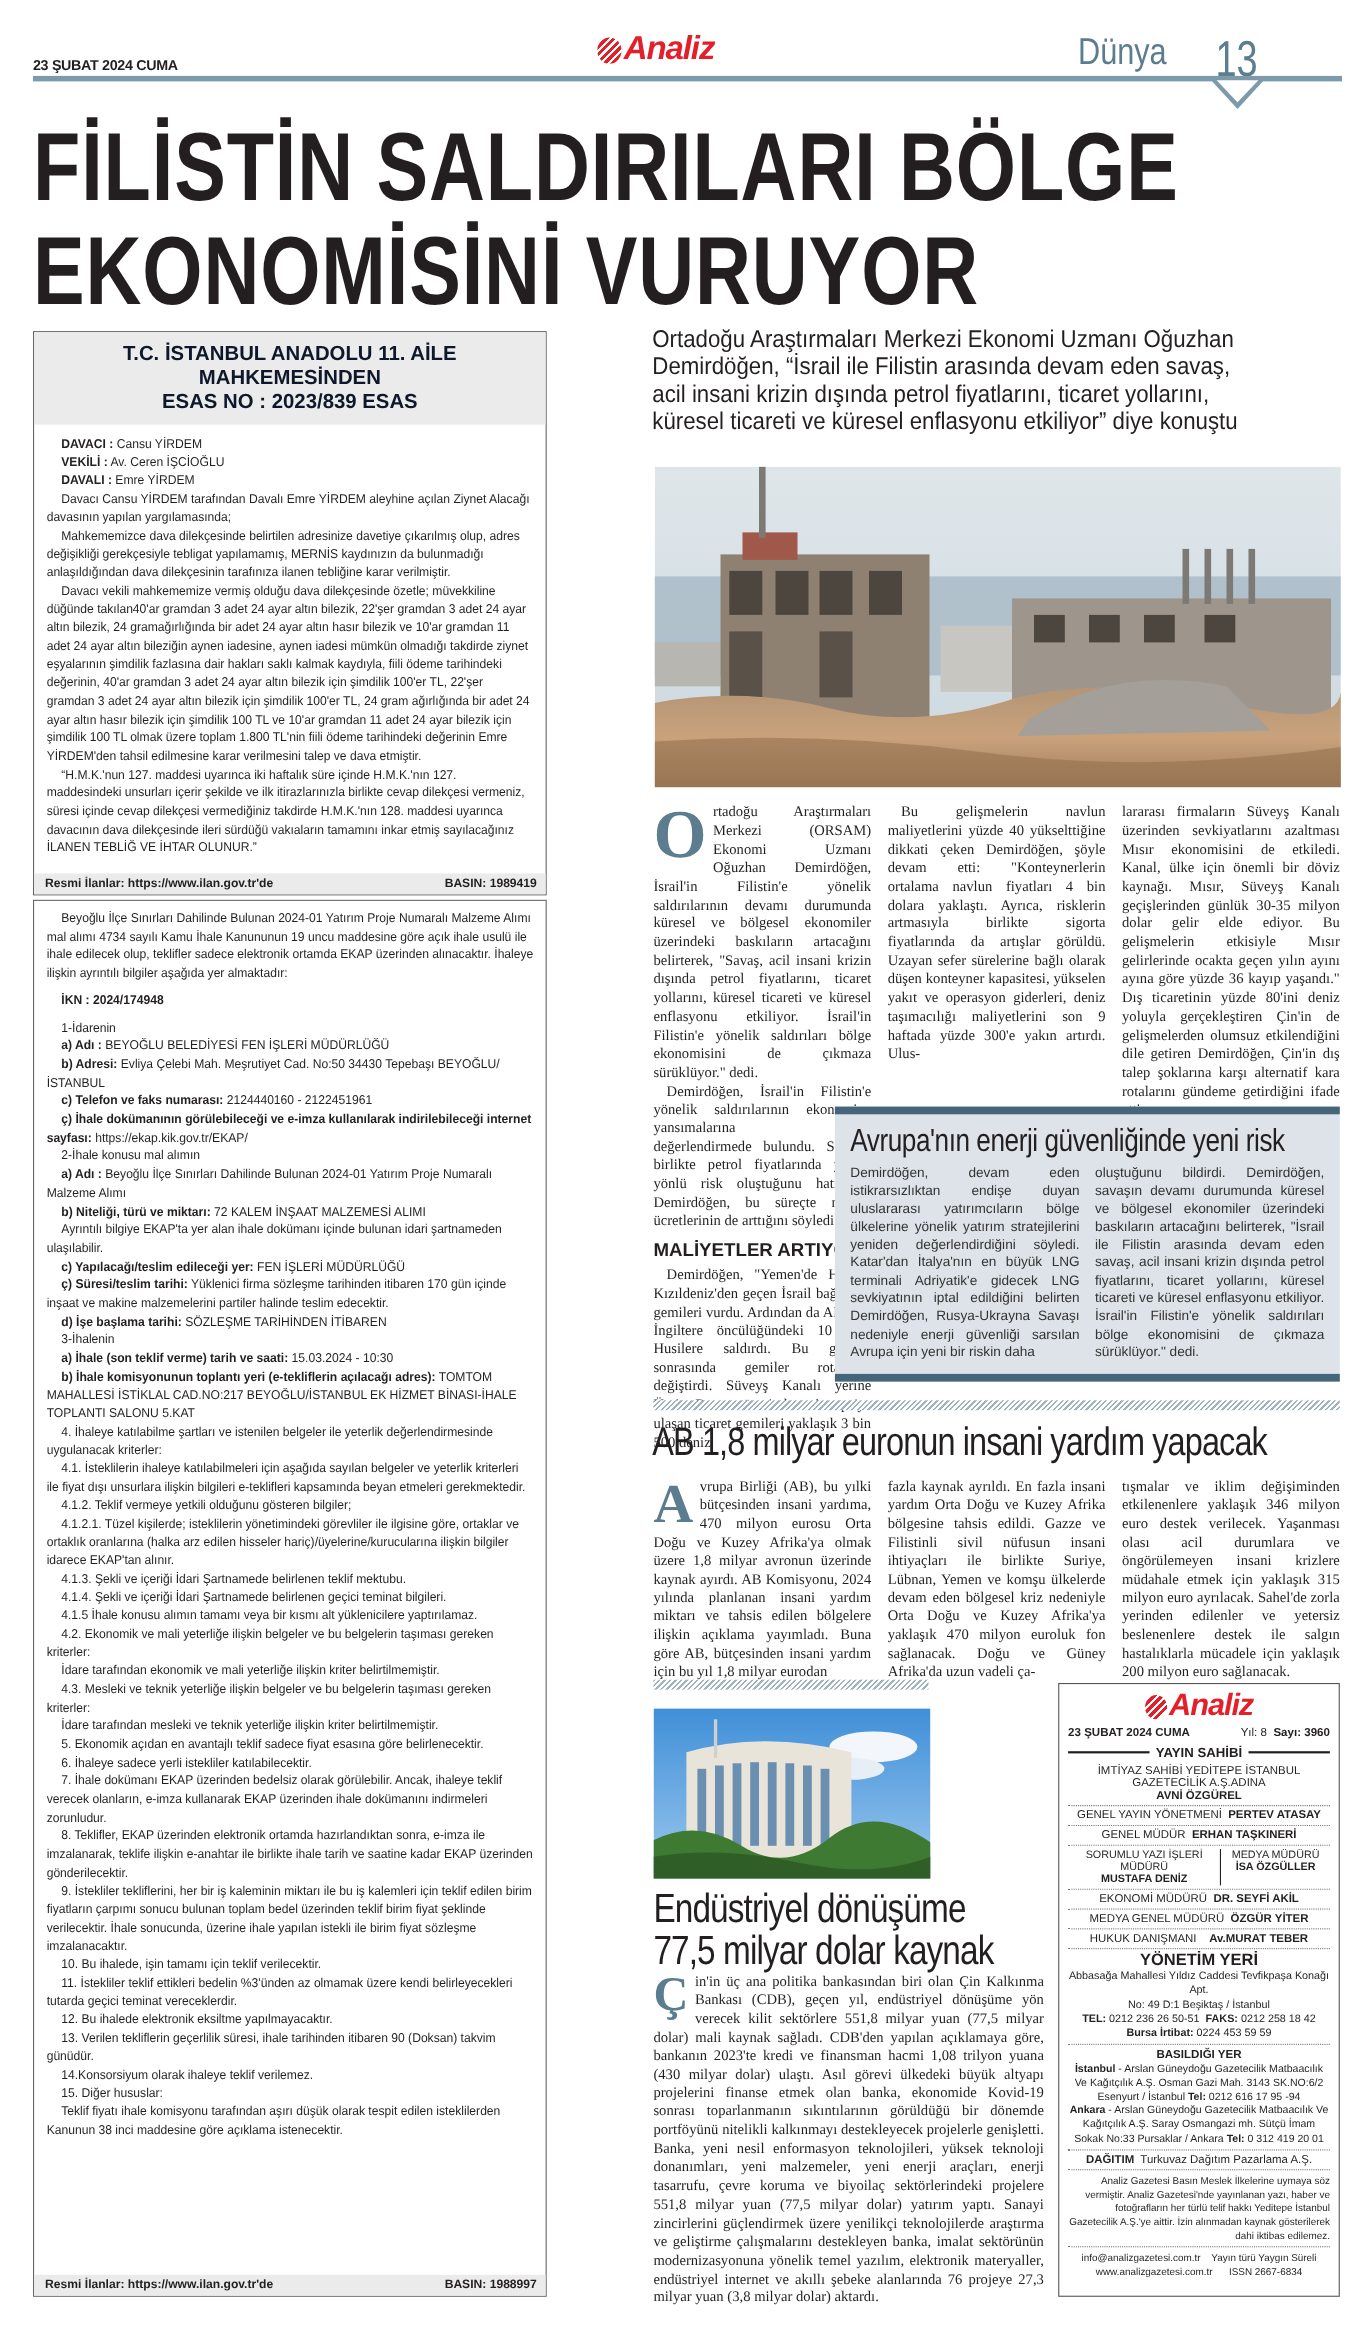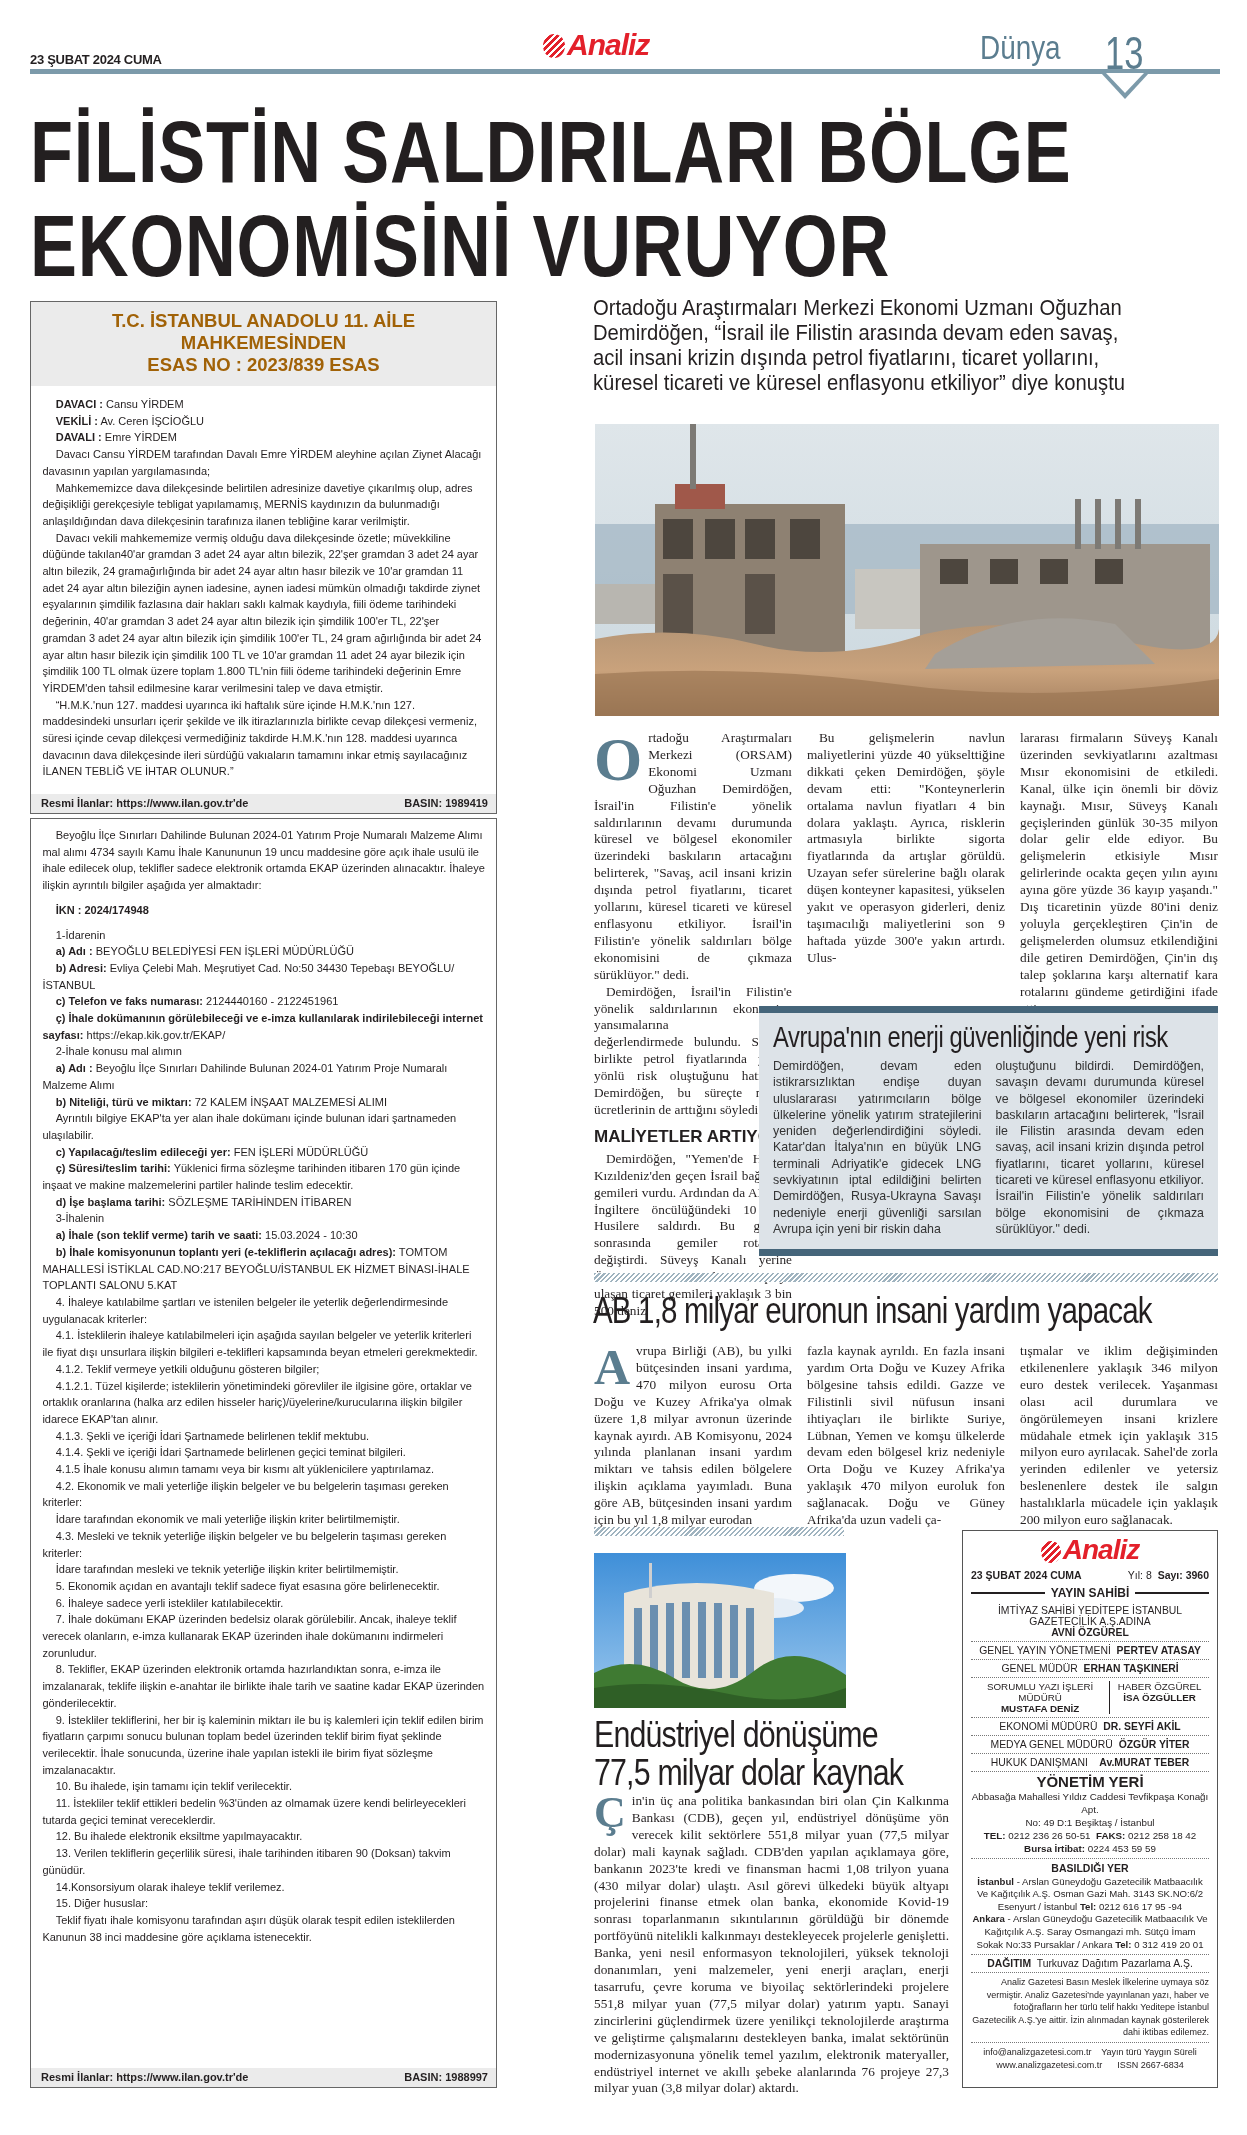--- a/index.html
+++ b/index.html
@@ -15,21 +15,21 @@
   .page-num { left: 1105px; top: 26px; font: 46px "Liberation Sans", sans-serif; color: #5b7d8f; transform: scaleX(0.75); transform-origin: left; }
   .rule { left: 30px; top: 69px; width: 1190px; height: 5px; background: #7c9aaa; }
   .notch { left: 1101px; top: 73px; width: 0; height: 0; border-left: 24px solid transparent; border-right: 24px solid transparent; border-top: 26px solid #7c9aaa; }
   .notch-inner { left: 1106px; top: 73px; width: 0; height: 0; border-left: 19px solid transparent; border-right: 19px solid transparent; border-top: 20px solid #fff; }
 
   .headline { left: 30px; top: 105px; width: 1192px; font: bold 88px "Liberation Sans", sans-serif; line-height: 94px; letter-spacing: 1px; text-align: left; transform: scaleX(0.8); transform-origin: left; white-space: nowrap; }
   .headline div { transform-origin: left; }
 
   
   .ad { border: 1px solid #666; background: #fff; font-family: "Liberation Sans", sans-serif; }
-  .ad-head { background: #ebebeb; text-align: center; font-weight: bold; color: #a16207; }
+  .ad-head { background: #ebebeb; text-align: center; font-weight: bold; color: #0f172a; }
   .ad-body { font-size: 11.6px; line-height: 16.7px; padding: 6px 10px 0 12px; transform: scaleX(0.95); transform-origin: left; width: 105%; }
   .ad-body p { text-indent: 14px; }
   .ad-body .lbl { font-weight: bold; }
   .ad-foot { position: absolute; bottom: 0; left: 0; right: 0; height: 19px; background: #ebebeb; font: bold 11px "Liberation Sans", sans-serif; display: flex; justify-content: space-between; padding: 3px 8px 0 10px; }
 
   
   .deck { left: 593px; top: 295px; width: 640px; font: 22px "Liberation Sans", sans-serif; line-height: 25px; color: #231f20; transform: scaleX(0.92); transform-origin: left; white-space: nowrap; }
   .photo { overflow: hidden; }
   .cols3 { display: flex; gap: 15px; font: 13.3px "Liberation Serif", serif; line-height: 16.9px; text-align: justify; }
   .cols3 > div { flex: 1; }
@@ -276,21 +276,21 @@
   </div>
   <div class="row">
     <div>İMTİYAZ SAHİBİ YEDİTEPE İSTANBUL</div>
     <div>GAZETECİLİK A.Ş.ADINA</div>
     <b>AVNİ ÖZGÜREL</b>
   </div>
   <div class="row"><span>GENEL YAYIN YÖNETMENİ</span>&nbsp; <b>PERTEV ATASAY</b></div>
   <div class="row"><span>GENEL MÜDÜR</span>&nbsp; <b>ERHAN TAŞKINERİ</b></div>
   <div class="row" style="display:flex; font-size:9.8px;">
     <div style="flex:1.4; border-right:1px solid #231f20;"><div>SORUMLU YAZI İŞLERİ MÜDÜRÜ</div><b>MUSTAFA DENİZ</b></div>
-    <div style="flex:1;"><div>HABER ÖZGÜREL</div><b>İSA ÖZGÜLLER</b></div>
+    <div style="flex:1;"><div>MEDYA MÜDÜRÜ</div><b>İSA ÖZGÜLLER</b></div>
   </div>
   <div class="row"><span>EKONOMİ MÜDÜRÜ</span>&nbsp; <b>DR. SEYFİ AKİL</b></div>
   <div class="row"><span>MEDYA GENEL MÜDÜRÜ</span>&nbsp; <b>ÖZGÜR YİTER</b></div>
   <div class="row"><span>HUKUK DANIŞMANI</span>&nbsp;&nbsp;&nbsp; <b>Av.MURAT TEBER</b></div>
   <div class="row" style="font-size:9.8px; line-height:13px;">
     <b style="font-size:15px;">YÖNETİM YERİ</b>
     <div>Abbasağa Mahallesi Yıldız Caddesi Tevfikpaşa Konağı Apt.</div>
     <div>No: 49 D:1 Beşiktaş / İstanbul</div>
     <div><b>TEL:</b> <span>0212 236 26 50-51</span>&nbsp; <b>FAKS:</b> <span>0212 258 18 42</span></div>
     <div><b>Bursa İrtibat:</b> <span>0224 453 59 59</span></div>

